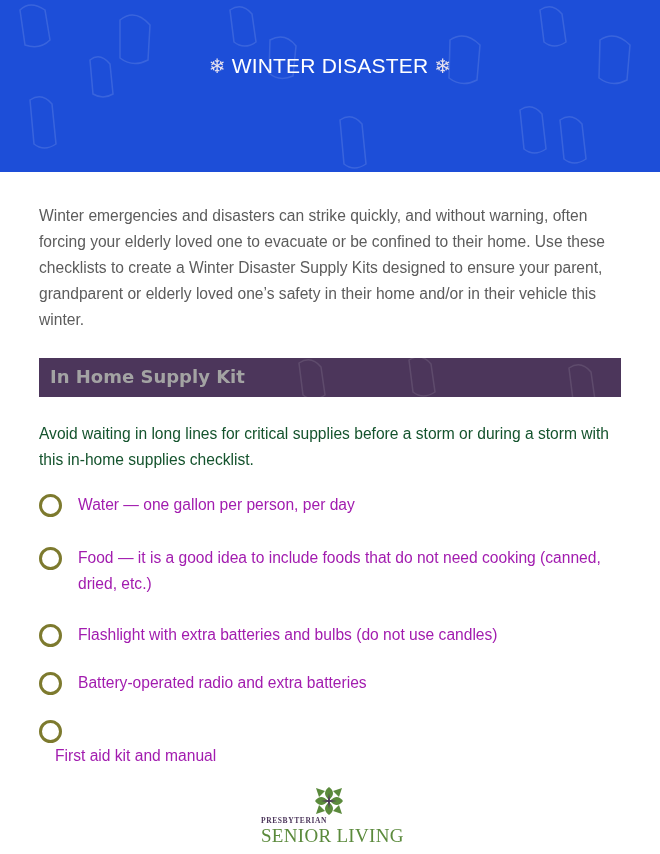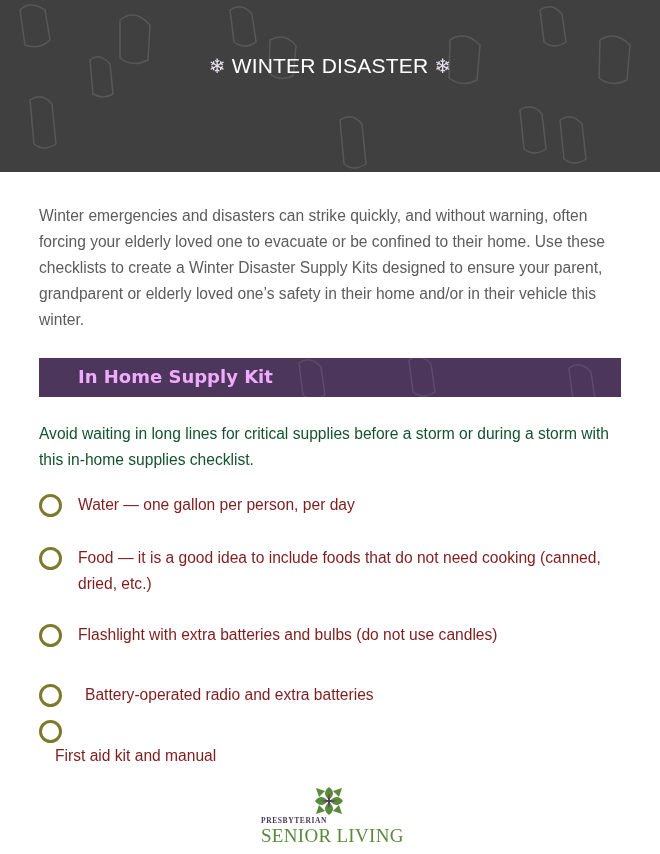--- a/index.html
+++ b/index.html
@@ -1,21 +1,21 @@
 <!DOCTYPE html>
 <html><head>
 <meta charset="utf-8">
 <style>
   * { box-sizing: border-box; margin: 0; padding: 0; }
   html, body { width: 660px; height: 854px; background: #ffffff; overflow: hidden; }
   body { font-family: "DejaVu Sans", "Liberation Sans", sans-serif; color: #5a5a5a; position: relative; }
 
   .header {
     position: absolute; left: 0; top: 0; width: 660px; height: 172px;
-    background: #404040; overflow: hidden; padding-left: 48px;
+    background: #1d4ed8; overflow: hidden; padding-left: 48px;
   }
   .header .pattern { position: absolute; inset: 0; opacity: 0.12; }
   .header .kicker {
     position: absolute; top: 54px; left: 0; width: 660px; text-align: center;
     color: #ffffff; font-size: 21px; letter-spacing: 0.2px; font-weight: normal;
     font-family: "Liberation Sans", sans-serif;
   }
   .header .kicker .flake { color: #e8e2ee; font-size: 20px; margin: 0 6px; }
   .header .title {
     position: absolute; top: 80px; left: 0; width: 660px; text-align: center;
@@ -28,38 +28,38 @@
     font-size: 15.6px; line-height: 26px; color: #5c5c5c;
     font-family: "Liberation Sans", sans-serif;
   }
 
   .section-bar {
     position: absolute; left: 39px; top: 358px; width: 582px; height: 39px;
     background: #4c365b; overflow: hidden;
   }
   .section-bar .pattern { position: absolute; inset: 0; opacity: 0.10; }
   .section-bar .label {
-    position: absolute; left: 11px; top: 8px; color: #f0abfc;
-    font-size: 18px; font-weight: bold; font-family: "DejaVu Sans", sans-serif; margin-left: 28px;
+    position: absolute; left: 11px; top: 8px; color: #a3a3a3;
+    font-size: 18px; font-weight: bold; font-family: "DejaVu Sans", sans-serif;
   }
 
   .lead {
     position: absolute; left: 39px; top: 421px; width: 585px;
     font-size: 15.6px; line-height: 26px; color: #14532d;
     font-family: "Liberation Sans", sans-serif;
   }
 
   .checklist { position: absolute; left: 39px; top: 492px; width: 590px; list-style: none; }
   .check-item { position: absolute; left: 0; display: flex; align-items: flex-start; width: 590px; }
   .check-item .circle {
     width: 23px; height: 23px; border: 3.5px solid #7d7a2e; border-radius: 50%;
     flex: 0 0 23px; margin-top: 2px;
   }
   .check-item .text {
-    margin-left: 16px; font-size: 15.6px; line-height: 26px; color: #7f1d1d;
+    margin-left: 16px; font-size: 15.6px; line-height: 26px; color: #a21caf;
     font-family: "Liberation Sans", sans-serif; width: 540px;
   }
 
   .logo {
     position: absolute; left: 255px; top: 785px; display: flex; align-items: center; flex-direction: column;
   }
   .logo .mark { width: 32px; height: 32px; }
   .logo .words { margin-left: 6px; line-height: 1; }
   .logo .small { font-family: "Liberation Serif", serif; font-size: 7.5px; color: #4c365b; letter-spacing: 0.6px; font-weight: bold; }
   .logo .big { font-family: "Liberation Serif", serif; font-size: 19px; color: #5b8a3c; letter-spacing: 0.3px; margin-top: 1px; }
@@ -110,21 +110,21 @@
     <span class="text">Water — one gallon per person, per day</span>
   </li>
   <li class="check-item" style="top:53px;">
     <span class="circle"></span>
     <span class="text">Food — it is a good idea to include foods that do not need cooking (canned, dried, etc.)</span>
   </li>
   <li class="check-item" style="top:130px;">
     <span class="circle"></span>
     <span class="text">Flashlight with extra batteries and bulbs (do not use candles)</span>
   </li>
-  <li class="check-item" style="top:190px;gap:7px;">
+  <li class="check-item" style="top:178px;">
     <span class="circle"></span>
     <span class="text">Battery-operated radio and extra batteries</span>
   </li>
   <li class="check-item" style="top:226px;flex-direction:column;">
     <span class="circle"></span>
     <span class="text">First aid kit and manual</span>
   </li>
 </ul>
 
 <div class="logo">

